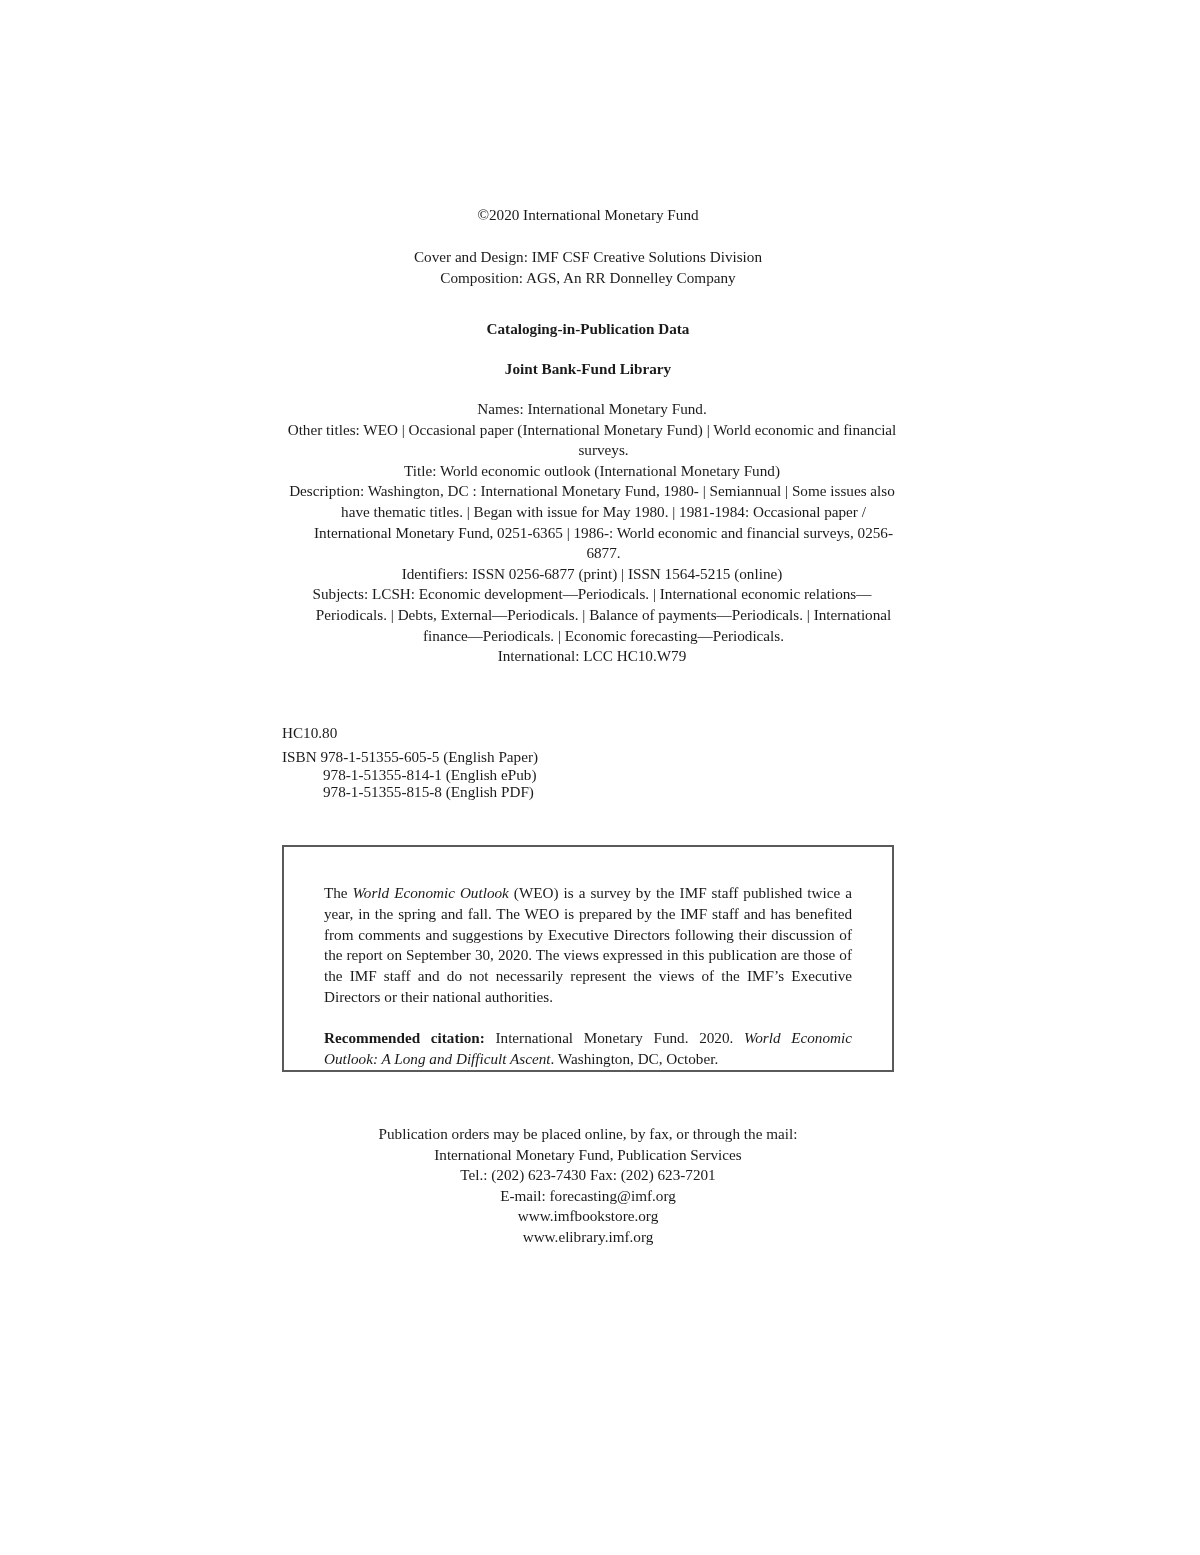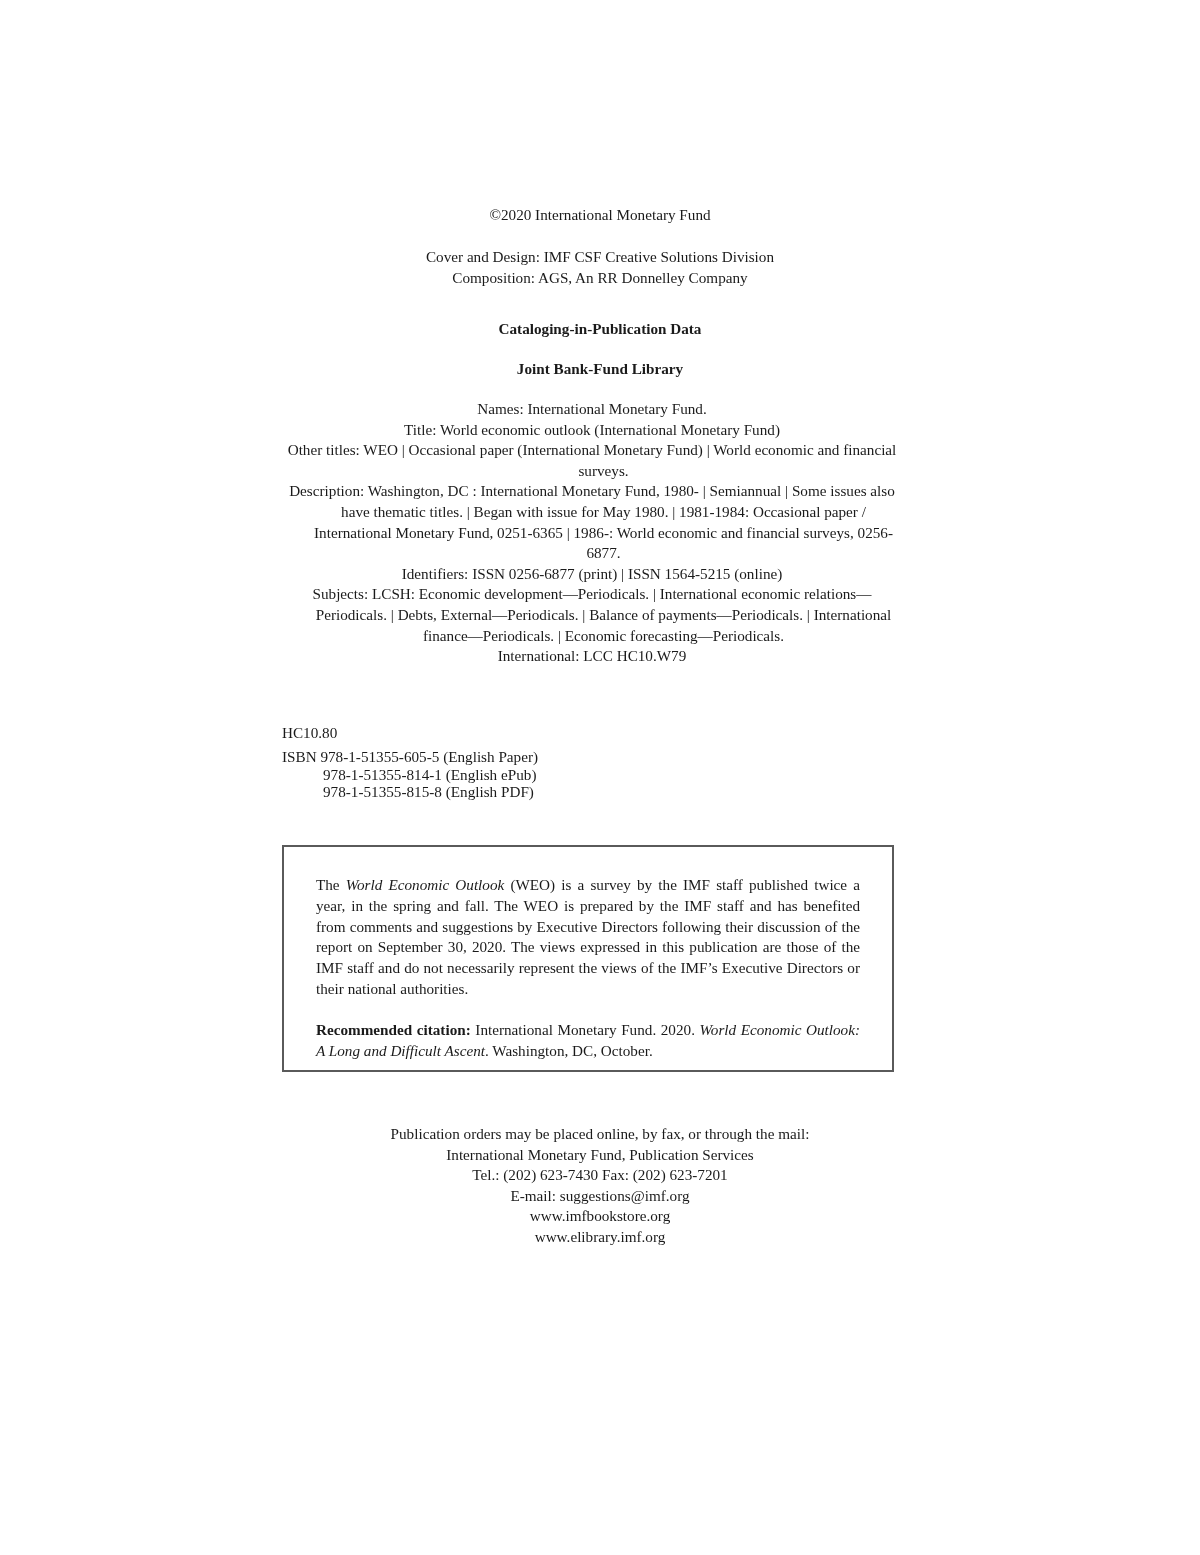--- a/index.html
+++ b/index.html
@@ -2,59 +2,59 @@
 <html><head>
   <meta charset="utf-8">
   <style>
     html, body { margin: 0; padding: 0; background: #ffffff; }
     body {
       width: 1200px; height: 1555px; position: relative; overflow: hidden;
       font-family: "Liberation Serif", "DejaVu Serif", serif;
       color: #1a1a1a;
       font-size: 15.2px;
     }
-    .center { position: absolute; left: 12px; width: 1176px; text-align: center; }
+    .center { position: absolute; left: 0; width: 1176px; text-align: center; }
     .line { line-height: 21px; }
     #copyright { top: 204px; }
     #credits { top: 246px; }
     #cip-title { top: 318px; font-weight: bold; }
     #cip-library { top: 358px; font-weight: bold; }
     #catalog { position: absolute; left: 282px; top: 399px; width: 620px; text-align: center; }
     .entry { padding-left: 23px; text-indent: -23px; line-height: 20.6px; }
     #hc { position: absolute; left: 282px; top: 722px; line-height: 21px; }
     #isbn { position: absolute; left: 282px; top: 748px; line-height: 17.5px; }
     #isbn .sub { padding-left: 41px; }
     #notice-box {
       position: absolute; left: 282px; top: 845px; width: 612px; height: 227px;
       box-sizing: border-box; border: 2px solid #5a5a5a;
       padding: 20px 24px 0 24px;
     }
-    #notice-box p { margin: 8px; text-align: justify; line-height: 20.8px; }
+    #notice-box p { margin: 16px; text-align: justify; line-height: 20.8px; }
     #notice-box p + p { margin-top: 20px; }
     #orders { top: 1124px; line-height: 20.6px; }
     i { font-style: italic; }
     b { font-weight: bold; }
   </style>
 </head>
 <body>
 
 <div id="copyright" class="center line">©2020 International Monetary Fund</div>
 
 <div id="credits" class="center line">
   <div>Cover and Design: IMF CSF Creative Solutions Division</div>
   <div>Composition: AGS, An RR Donnelley Company</div>
 </div>
 
 <div id="cip-title" class="center line">Cataloging-in-Publication Data</div>
 <div id="cip-library" class="center line">Joint Bank-Fund Library</div>
 
 <div id="catalog">
   <div class="entry">Names: International Monetary Fund.</div>
+  <div class="entry">Other titles: WEO | Occasional paper (International Monetary Fund) | World economic and financial surveys.</div>
   <div class="entry">Title: World economic outlook (International Monetary Fund)</div>
-  <div class="entry">Other titles: WEO | Occasional paper (International Monetary Fund) | World economic and financial surveys.</div>
   <div class="entry">Description: Washington, DC : International Monetary Fund, 1980- | Semiannual | Some issues also have thematic titles. | Began with issue for May 1980. | 1981-1984: Occasional paper / International Monetary Fund, 0251-6365 | 1986-: World economic and financial surveys, 0256-6877.</div>
   <div class="entry">Identifiers: ISSN 0256-6877 (print) | ISSN 1564-5215 (online)</div>
   <div class="entry">Subjects: LCSH: Economic development—Periodicals. | International economic relations—Periodicals. | Debts, External—Periodicals. | Balance of payments—Periodicals. | International finance—Periodicals. | Economic forecasting—Periodicals.</div>
   <div class="entry">International: LCC HC10.W79</div>
 </div>
 
 <div id="hc">HC10.80</div>
 
 <div id="isbn">
   <div>ISBN 978-1-51355-605-5 (English Paper)</div>
@@ -64,16 +64,16 @@
 
 <div id="notice-box">
   <p><span>The </span><i>World Economic Outlook</i><span> (WEO) is a survey by the IMF staff published twice a year, in the spring and fall. The WEO is prepared by the IMF staff and has benefited from comments and suggestions by Executive Directors following their discussion of the report on September 30, 2020. The views expressed in this publication are those of the IMF staff and do not necessarily represent the views of the IMF’s Executive Directors or their national authorities.</span></p>
   <p><b>Recommended citation:</b><span> International Monetary Fund. 2020. </span><i>World Economic Outlook: A Long and Difficult Ascent</i><span>. Washington, DC, October.</span></p>
 </div>
 
 <div id="orders" class="center">
   <div>Publication orders may be placed online, by fax, or through the mail:</div>
   <div>International Monetary Fund, Publication Services</div>
   <div>Tel.: (202) 623-7430 Fax: (202) 623-7201</div>
-  <div>E-mail: suggestions@imf.org</div>
+  <div>E-mail: forecasting@imf.org</div>
   <div>www.imfbookstore.org</div>
   <div>www.elibrary.imf.org</div>
 </div>
 
 </body></html>

